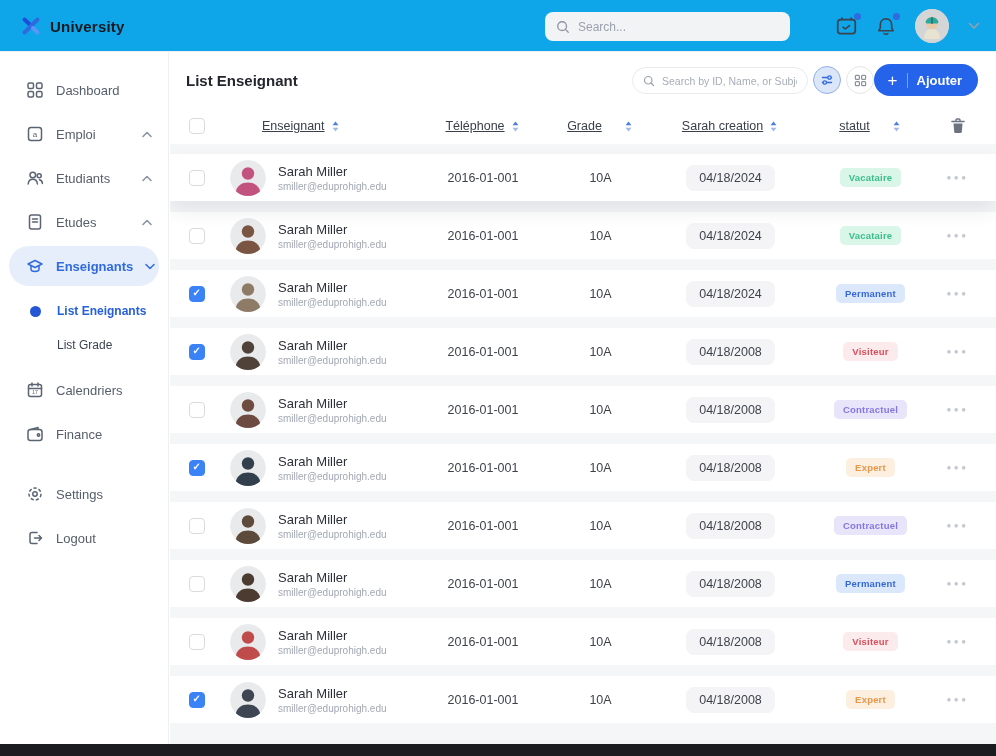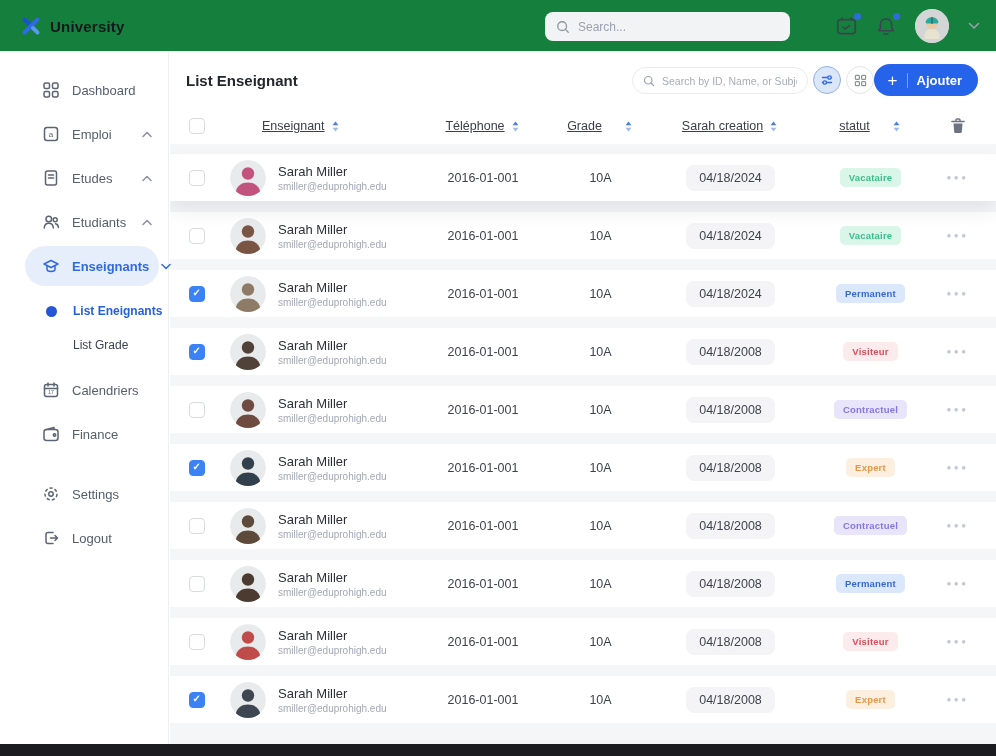--- a/index.html
+++ b/index.html
@@ -1,33 +1,33 @@
 <!DOCTYPE html>
 <html><head>
 <meta charset="utf-8">
 <style>
   * { margin:0; padding:0; box-sizing:border-box; }
   html,body { width:996px; height:756px; }
   body { font-family:"Liberation Sans", sans-serif; background:#fff; position:relative; overflow:hidden; }
 
   
-  .topbar { position:absolute; top:0; left:0; right:0; height:52px; background:#15803d; border-bottom:1px solid #eef0f2; z-index:6; }
+  .topbar { position:absolute; top:0; left:0; right:0; height:52px; background:#0ea5e9; border-bottom:1px solid #eef0f2; z-index:6; }
   .brand { position:absolute; left:20px; top:0; height:52px; display:flex; align-items:center; gap:8px; }
   .brand-name { font-size:15px; font-weight:bold; color:#16181d; letter-spacing:.2px; }
   .tb-search { position:absolute; left:545px; top:12px; width:245px; height:29px; background:#f2f3f5; border-radius:8px; display:flex; align-items:center; gap:8px; padding:0 11px; }
   .tb-search input { flex:1; border:none; background:transparent; outline:none; font-size:12px; color:#5c636e; font-family:"Liberation Sans",sans-serif; }
   .tb-search input::placeholder { color:#9aa1ad; }
   .tb-right { position:absolute; right:16px; top:0; height:52px; display:flex; align-items:center; gap:19px; }
   .icon-wrap { position:relative; display:flex; cursor:pointer; }
   .notif-dot { position:absolute; top:-3px; right:-4px; width:7px; height:7px; border-radius:50%; background:#2f6bdf; }
   .avatar-top { width:34px; height:34px; border-radius:50%; overflow:hidden; background:#d8d8d9; cursor:pointer; }
 
   
   .sidebar { position:absolute; top:52px; left:0; width:169px; bottom:12px; background:#fff; border-right:1px solid #eef0f2; z-index:5; }
-  .nav { padding-top:16px;margin-left:16px; }
+  .nav { padding-top:16px; }
   .nav-item { display:flex; align-items:center; gap:12px; height:44px; padding:0 16px 0 26px; font-size:13px; color:#555e6b; cursor:pointer; }
   .nav-item .chev { margin-left:auto; display:flex; }
   .nav-item.pill { margin:2px 9px; height:40px; padding:0 14px 0 17px; border-radius:21px; background:#e7eefb; color:#2f6bdf; font-weight:600; }
   .sub-list { margin-top:8px; }
   .sub-item { height:34px; display:flex; align-items:center; font-size:12px; color:#3c4352; padding-left:57px; position:relative; cursor:pointer; }
   .sub-item.active { color:#2660d8; font-weight:600; }
   .sub-item.active .sub-dot { position:absolute; left:30px; top:12px; width:11px; height:11px; border-radius:50%; background:#2456d6; }
   .nav-group2 { margin-top:6px; }
   .nav-group3 { margin-top:16px; }
 
@@ -153,42 +153,42 @@
       <span class="chev">
         <svg width="10" height="7" viewBox="0 0 10 7">
             <path d="M1 5.5 L5 1.5 L9 5.5" stroke="#8a919c" stroke-width="1.5" fill="none" stroke-linecap="round" stroke-linejoin="round"></path>
           </svg>
       </span>
     </div>
 
     <div class="nav-item">
       <span style="display:flex">
         <svg width="18" height="18" viewBox="0 0 18 18" stroke="#5b6472" stroke-width="1.5" fill="none">
-            <rect x="3.5" y="2" width="11" height="14" rx="2"></rect>
-            <path d="M6.5 6 h5 M6.5 9 h5" stroke-linecap="round"></path>
-          </svg>
-      </span>
-      <span>Etudes</span>
-      <span class="chev">
-        <svg width="10" height="7" viewBox="0 0 10 7">
-            <path d="M1 5.5 L5 1.5 L9 5.5" stroke="#8a919c" stroke-width="1.5" fill="none" stroke-linecap="round" stroke-linejoin="round"></path>
-          </svg>
-      </span>
-    </div>
-
-    <div class="nav-item">
-      <span style="display:flex">
-        <svg width="18" height="18" viewBox="0 0 18 18" stroke="#5b6472" stroke-width="1.5" fill="none">
             <circle cx="6.8" cy="6" r="2.8"></circle>
             <path d="M2.2 15 c.3-3.3 2.2-4.8 4.6-4.8 s4.3 1.5 4.6 4.8" stroke-linecap="round"></path>
             <circle cx="13.2" cy="6.8" r="2"></circle>
             <path d="M13.5 10.8 c1.8.3 2.7 1.6 2.9 3.6" stroke-linecap="round"></path>
           </svg>
       </span>
       <span>Etudiants</span>
+      <span class="chev">
+        <svg width="10" height="7" viewBox="0 0 10 7">
+            <path d="M1 5.5 L5 1.5 L9 5.5" stroke="#8a919c" stroke-width="1.5" fill="none" stroke-linecap="round" stroke-linejoin="round"></path>
+          </svg>
+      </span>
+    </div>
+
+    <div class="nav-item">
+      <span style="display:flex">
+        <svg width="18" height="18" viewBox="0 0 18 18" stroke="#5b6472" stroke-width="1.5" fill="none">
+            <rect x="3.5" y="2" width="11" height="14" rx="2"></rect>
+            <path d="M6.5 6 h5 M6.5 9 h5" stroke-linecap="round"></path>
+          </svg>
+      </span>
+      <span>Etudes</span>
       <span class="chev">
         <svg width="10" height="7" viewBox="0 0 10 7">
             <path d="M1 5.5 L5 1.5 L9 5.5" stroke="#8a919c" stroke-width="1.5" fill="none" stroke-linecap="round" stroke-linejoin="round"></path>
           </svg>
       </span>
     </div>
 
     <div class="nav-item pill">
       <span style="display:flex">
         <svg width="18" height="18" viewBox="0 0 18 18" stroke="#2f6bdf" stroke-width="1.5" fill="none">

